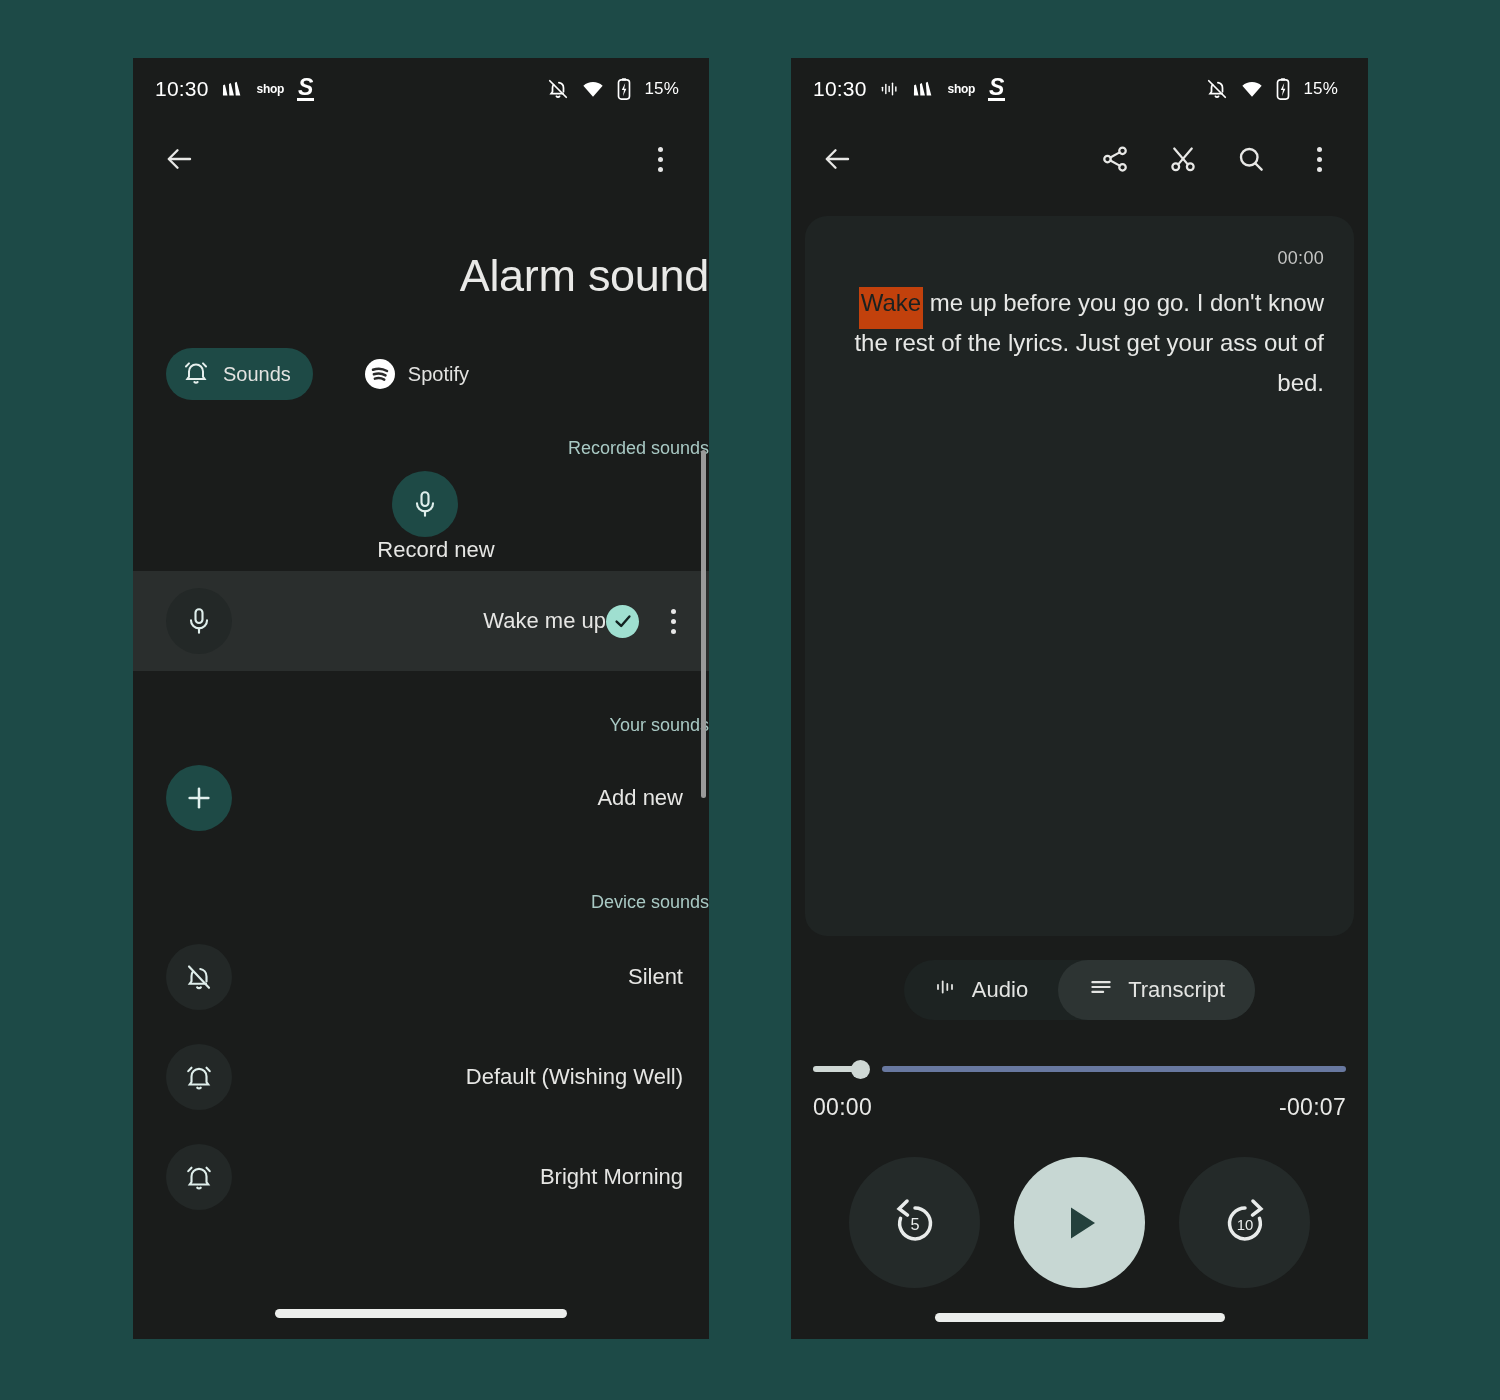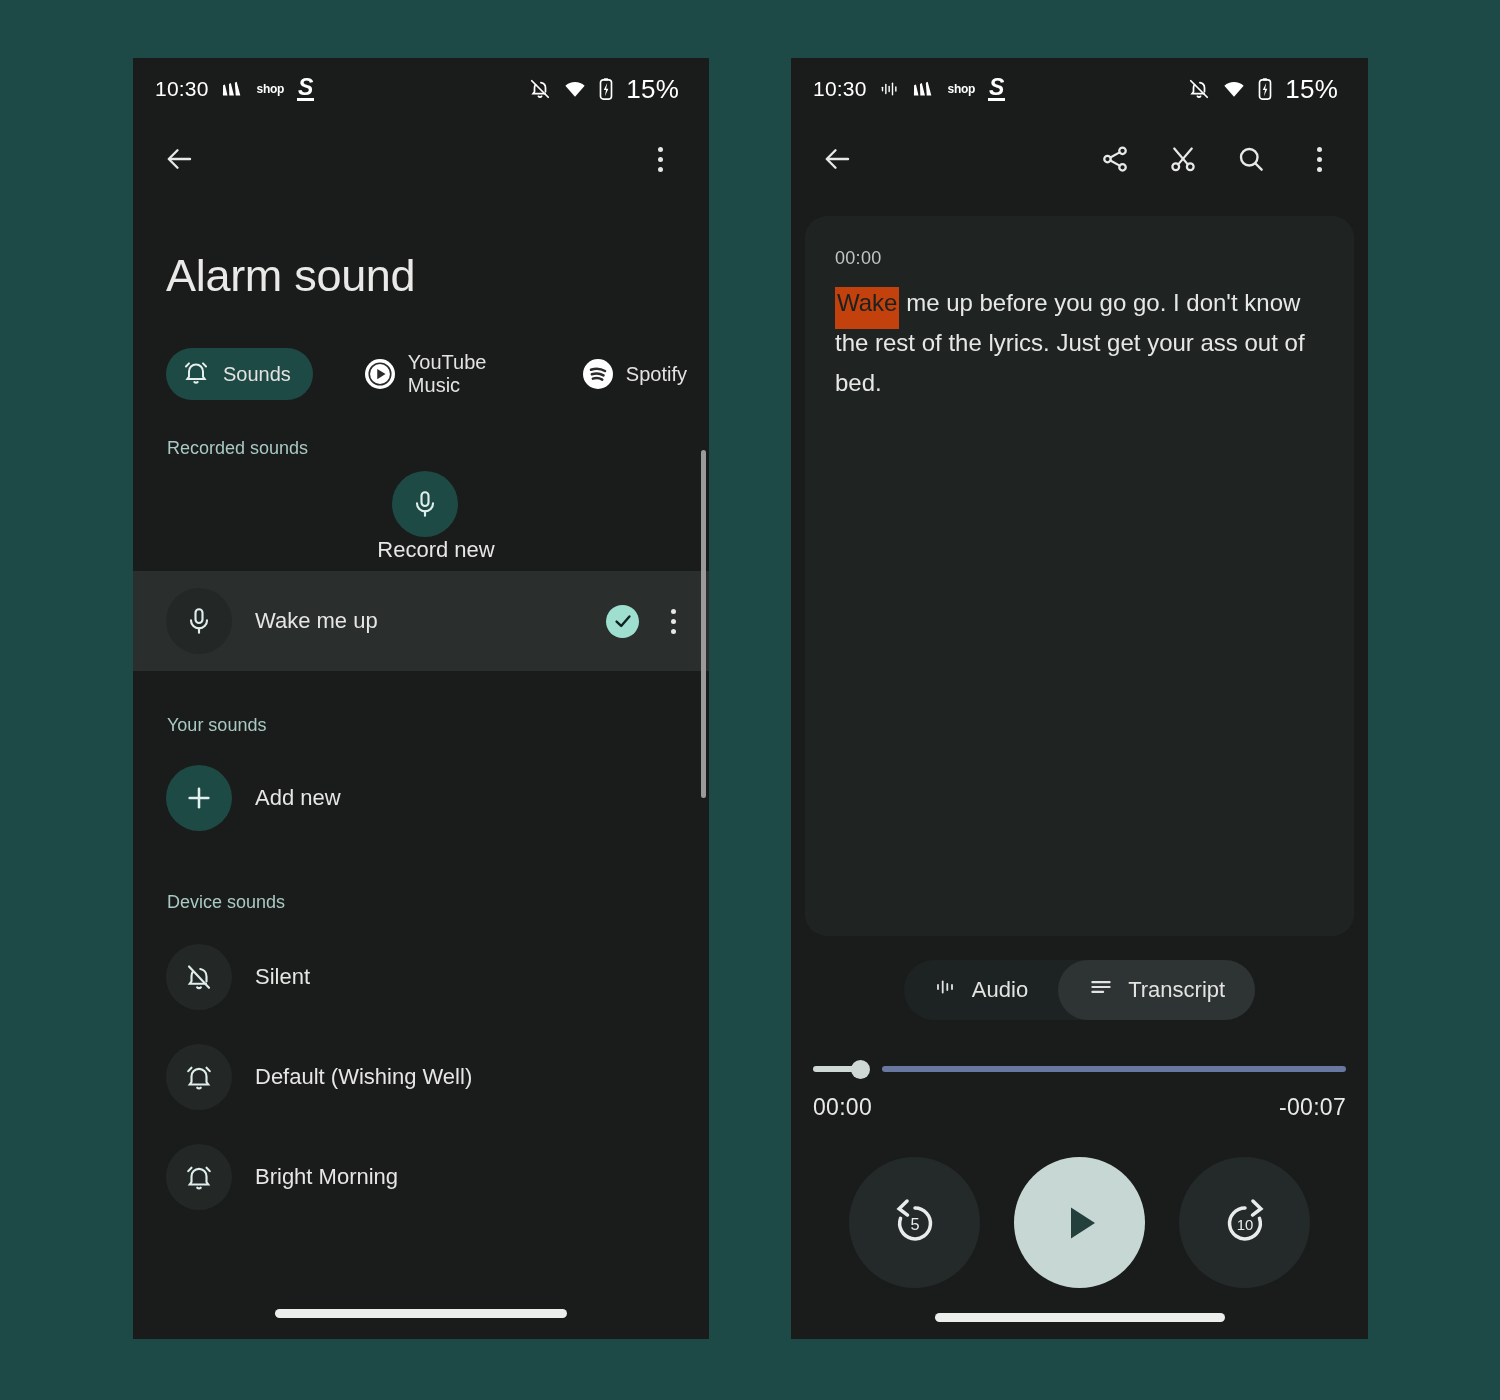--- a/index.html
+++ b/index.html
@@ -2,21 +2,21 @@
 <html><head>
 <meta charset="utf-8">
 <style>
   * { box-sizing: border-box; margin: 0; padding: 0; }
   html, body {
     width: 1500px; height: 1400px;
     background: #1d4a47;
     font-family: "Liberation Sans", sans-serif;
     overflow: hidden;
   }
-  .stage { position: relative; width: 1500px; height: 1400px; }
+  .stage { position: relative; width: 1500px; height: 1400px; text-align: right; }
 
   
   .phone {
     position: absolute;
     background: #1a1c1b;
     overflow: hidden;
   }
   #phone-left  { left: 133px; top: 58px;  width: 576px; height: 1281px; }
   #phone-right { left: 791px; top: 58px;  width: 577px; height: 1281px; }
 
@@ -24,21 +24,21 @@
   .statusbar {
     height: 62px;
     display: flex;
     align-items: center;
     justify-content: space-between;
     padding: 0 30px 0 22px;
     color: #ffffff;
   }
   .sb-left, .sb-right { display: flex; align-items: center; gap: 13px; }
   .sb-time { font-size: 21px; letter-spacing: .2px; font-weight: 400; }
-  .sb-pct  { font-size: 26px; letter-spacing: .2px; }
+  .sb-pct  { font-size: 17px; letter-spacing: .2px; }
   .sb-ico  { display: inline-flex; align-items: center; }
 
   .brand-shop {
     font-size: 12px; font-weight: 700; letter-spacing: -.3px;
   }
   .brand-s {
     font-size: 23px; font-weight: 900; font-style: italic;
     border-bottom: 3px solid #fff; line-height: .95; padding: 0 1px;
   }
 
@@ -256,30 +256,20 @@
       <div class="chip selected">
         <span>
           <svg width="28" height="28" viewBox="0 0 24 24" fill="none" stroke="#e6efed" stroke-width="1.7" stroke-linecap="round">
               <path d="M6 16v-4.5a6 6 0 0 1 12 0V16l1.4 2H4.6Z"></path>
               <path d="M10.6 20.6a1.9 1.9 0 0 0 2.8 0"></path>
               <path d="M3.4 7.3 6 4.6"></path>
               <path d="M20.6 7.3 18 4.6"></path>
             </svg>
         </span>
         <span>Sounds</span>
-      </div>
-      <div class="chip">
-        <span class="chip-circle">
-          <svg width="30" height="30" viewBox="0 0 24 24">
-              <circle cx="12" cy="12" r="11" fill="#fff"></circle>
-              <circle cx="12" cy="12" r="8.6" fill="none" stroke="#2a2a2a" stroke-width="1.3"></circle>
-              <polygon points="9.8,7.9 16.4,12 9.8,16.1" fill="#2a2a2a"></polygon>
-            </svg>
-        </span>
-        <span>YouTube Music</span>
       </div>
       <div class="chip">
         <span class="chip-circle">
           <svg width="30" height="30" viewBox="0 0 24 24">
               <circle cx="12" cy="12" r="11" fill="#fff"></circle>
               <g stroke="#2a2a2a" stroke-width="2" stroke-linecap="round" fill="none">
                 <path d="M6.4 8.6c3.6-1.3 8-.9 11.2 1"></path>
                 <path d="M7.1 12.2c3-1 6.6-.7 9.3.9"></path>
                 <path d="M7.9 15.7c2.4-.8 5.3-.5 7.5.8"></path>
               </g>

